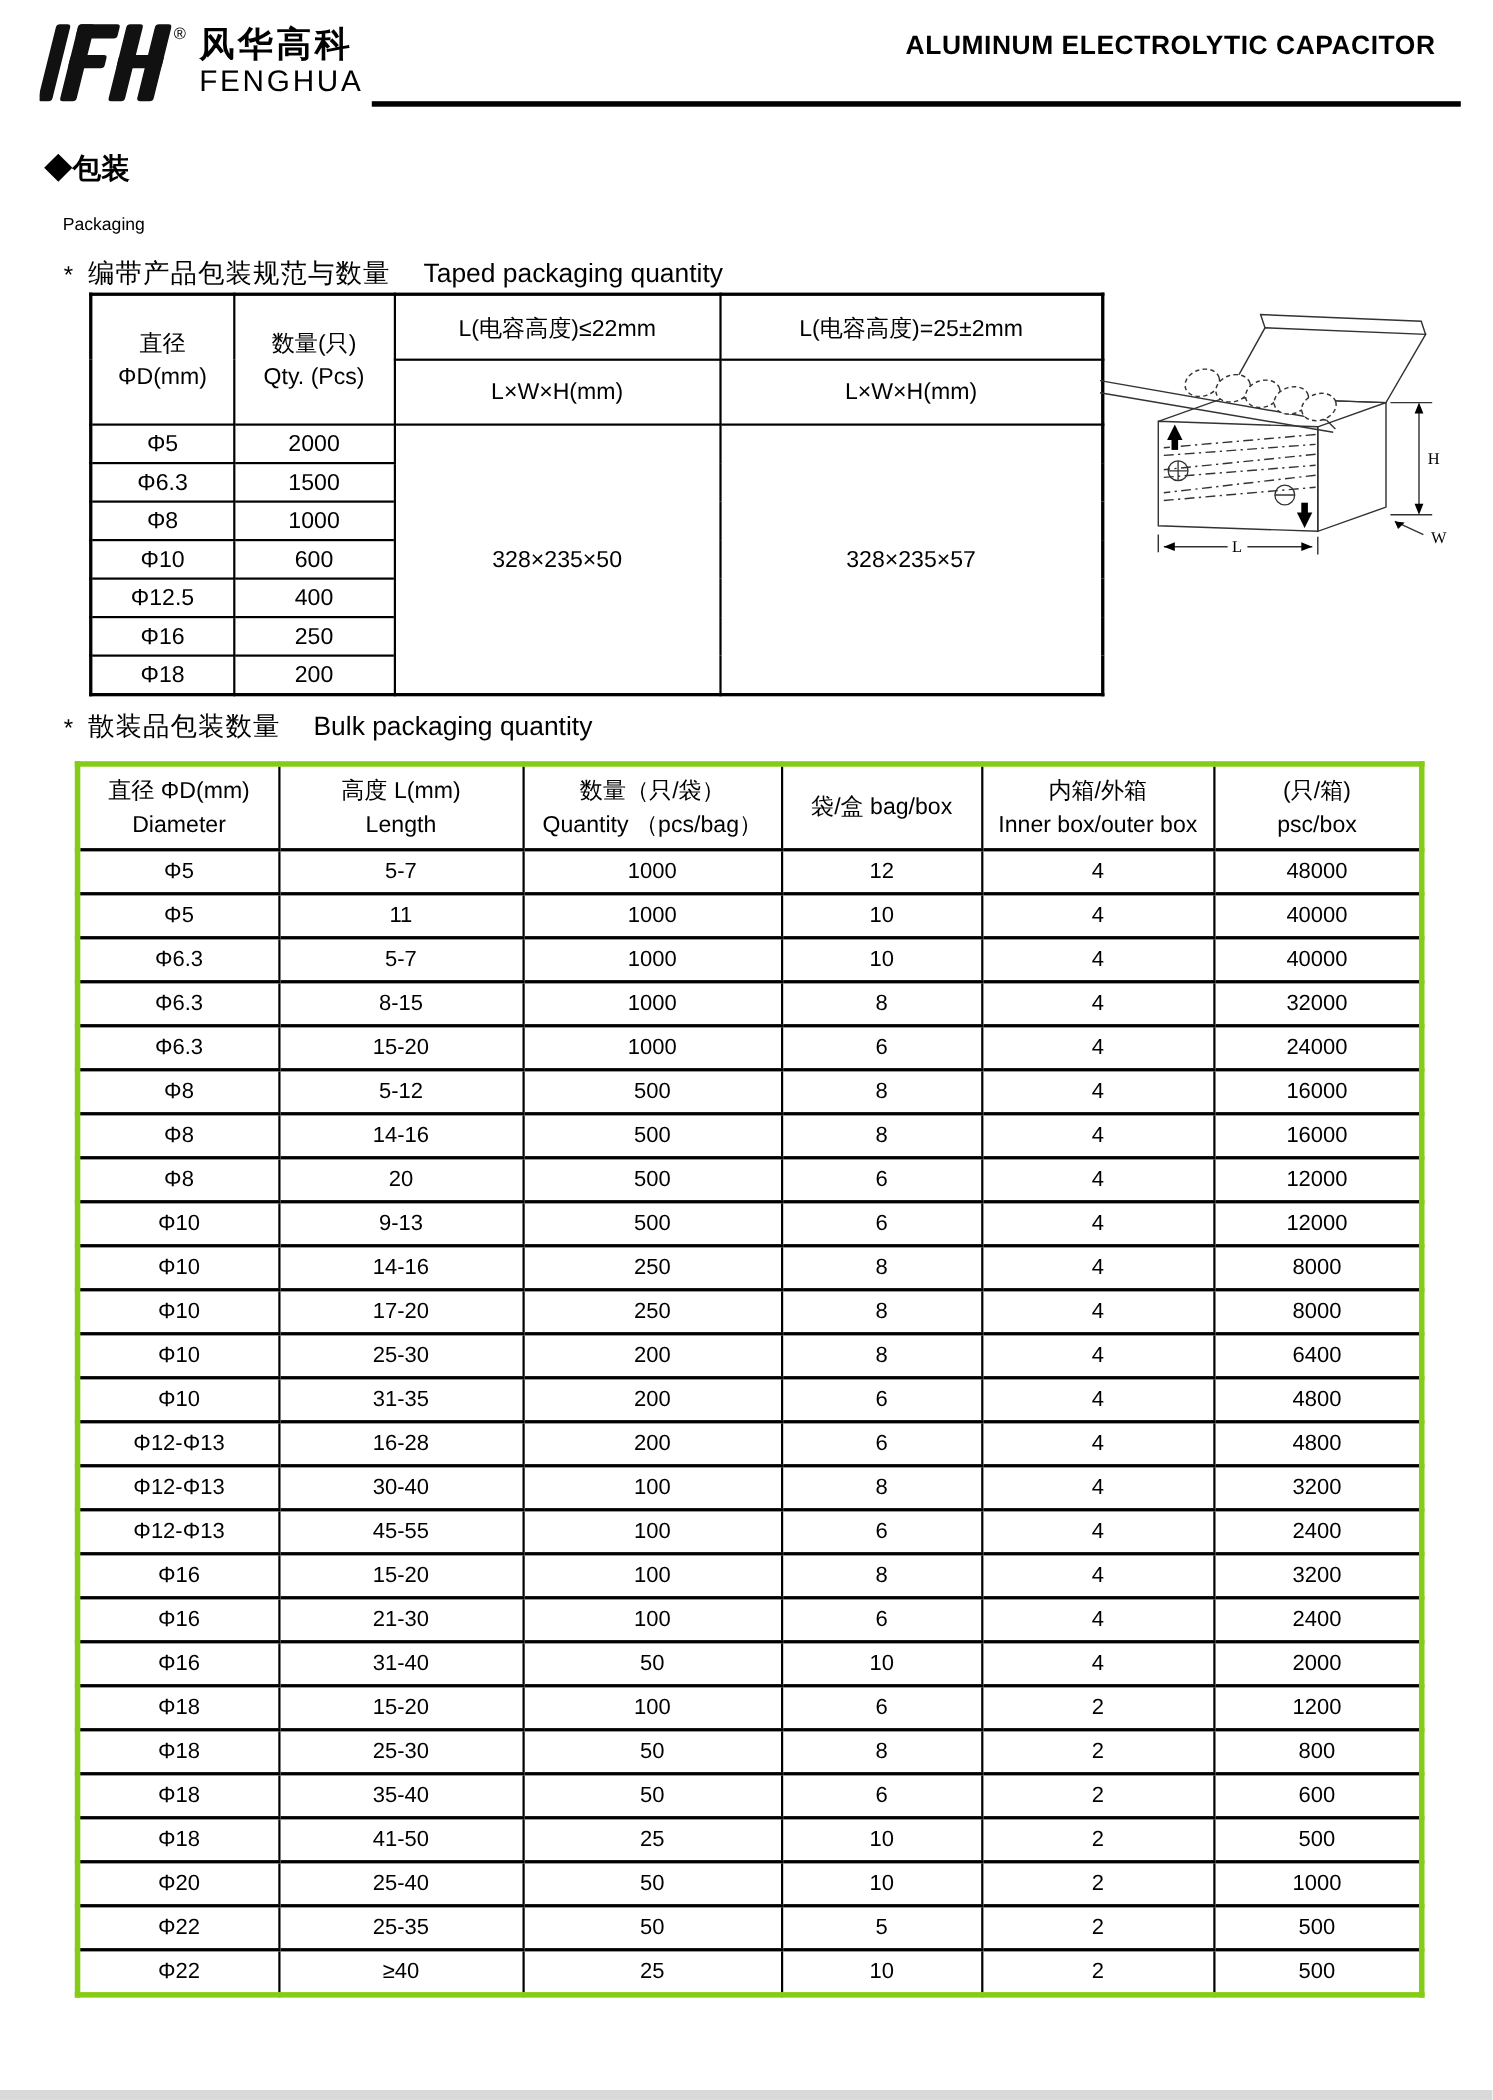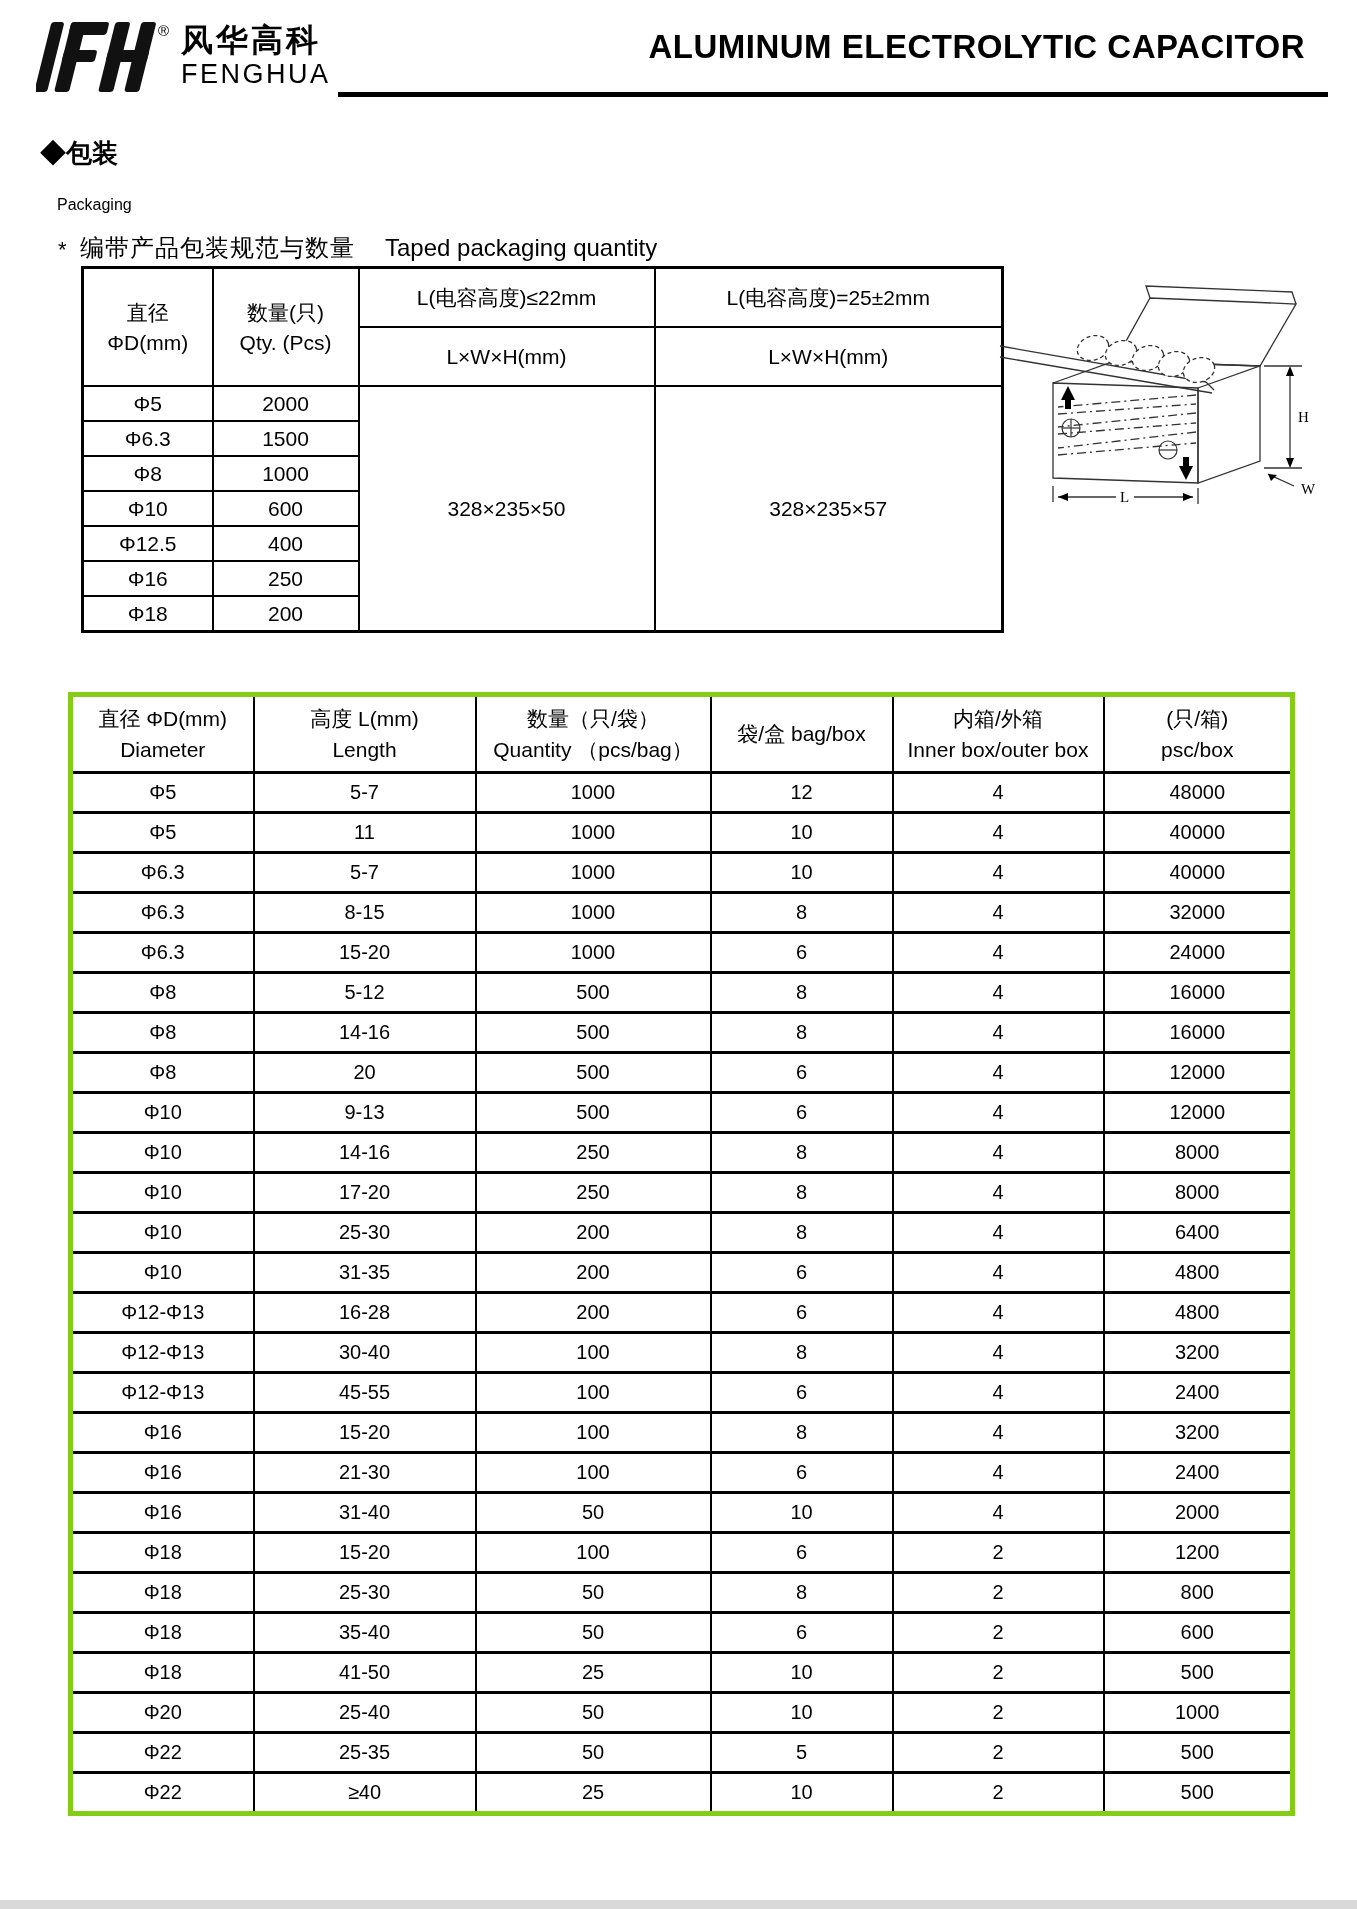--- a/index.html
+++ b/index.html
@@ -5,21 +5,21 @@
   html,body{margin:0;padding:0;background:#fff;}
   .page{position:relative;width:1357px;height:1909px;background:#fff;overflow:hidden;
         font-family:"Liberation Sans", sans-serif;color:#000;}
   
   .brand{position:absolute;left:36px;top:20px;display:flex;align-items:flex-start;}
   .logo-mark{display:block;}
   .reg{font-size:15px;margin:2px 0 0 2px;}
   .brand-text{margin-left:12px;margin-top:4px;line-height:1;}
   .brand-cn{font-size:32px;font-weight:bold;letter-spacing:3px;}
   .brand-en{font-size:27px;letter-spacing:2.5px;margin-top:5px;font-family:"Liberation Sans", sans-serif;}
-  .page-title{position:absolute;top:28px;right:52px;font-size:33px;font-weight:bold;letter-spacing:0.5px;}
+  .page-title{position:absolute;top:28px;right:52px;font-size:24px;font-weight:bold;letter-spacing:0.5px;}
   .header-rule{position:absolute;left:338px;top:92px;width:990px;height:5px;background:#000;}
   
   .sec-cn{position:absolute;left:40px;top:136px;font-size:26px;font-weight:600;}
   .sec-en{position:absolute;left:57px;top:196px;font-size:16px;}
   .sub-label{position:absolute;font-size:24px;white-space:nowrap;}
   .sub-label .star{display:inline-block;width:22px;font-size:22px;vertical-align:middle;}
   .sub-label .cn{letter-spacing:1px;}
   .sub-label .en{margin-left:30px;}
   #taped-label{left:58px;top:232px;}
   #bulk-label{left:58px;top:644px;}
@@ -191,20 +191,23 @@
       <polygon points="292,190 288,180 296,180"></polygon>
       <polygon points="60,219 70,215 70,223"></polygon>
       <polygon points="195,219 185,215 185,223"></polygon>
       <polygon points="270,196 279,197 273,203"></polygon>
     </g>
     <text class="dim-label" x="300" y="144">H</text>
     <text class="dim-label" x="303" y="216">W</text>
     <text class="dim-label" x="122" y="224">L</text>
   </svg>
 
+  <div class="sub-label" id="bulk-label">
+    <span class="star">*</span><span class="cn">散装品包装数量</span><span class="en">Bulk packaging quantity</span>
+  </div>
 
   <table id="bulk-table">
     <colgroup>
         <col style="width:183px">
         <col style="width:222px">
         <col style="width:235px">
         <col style="width:182px">
         <col style="width:211px">
         <col style="width:189px">
       </colgroup>

